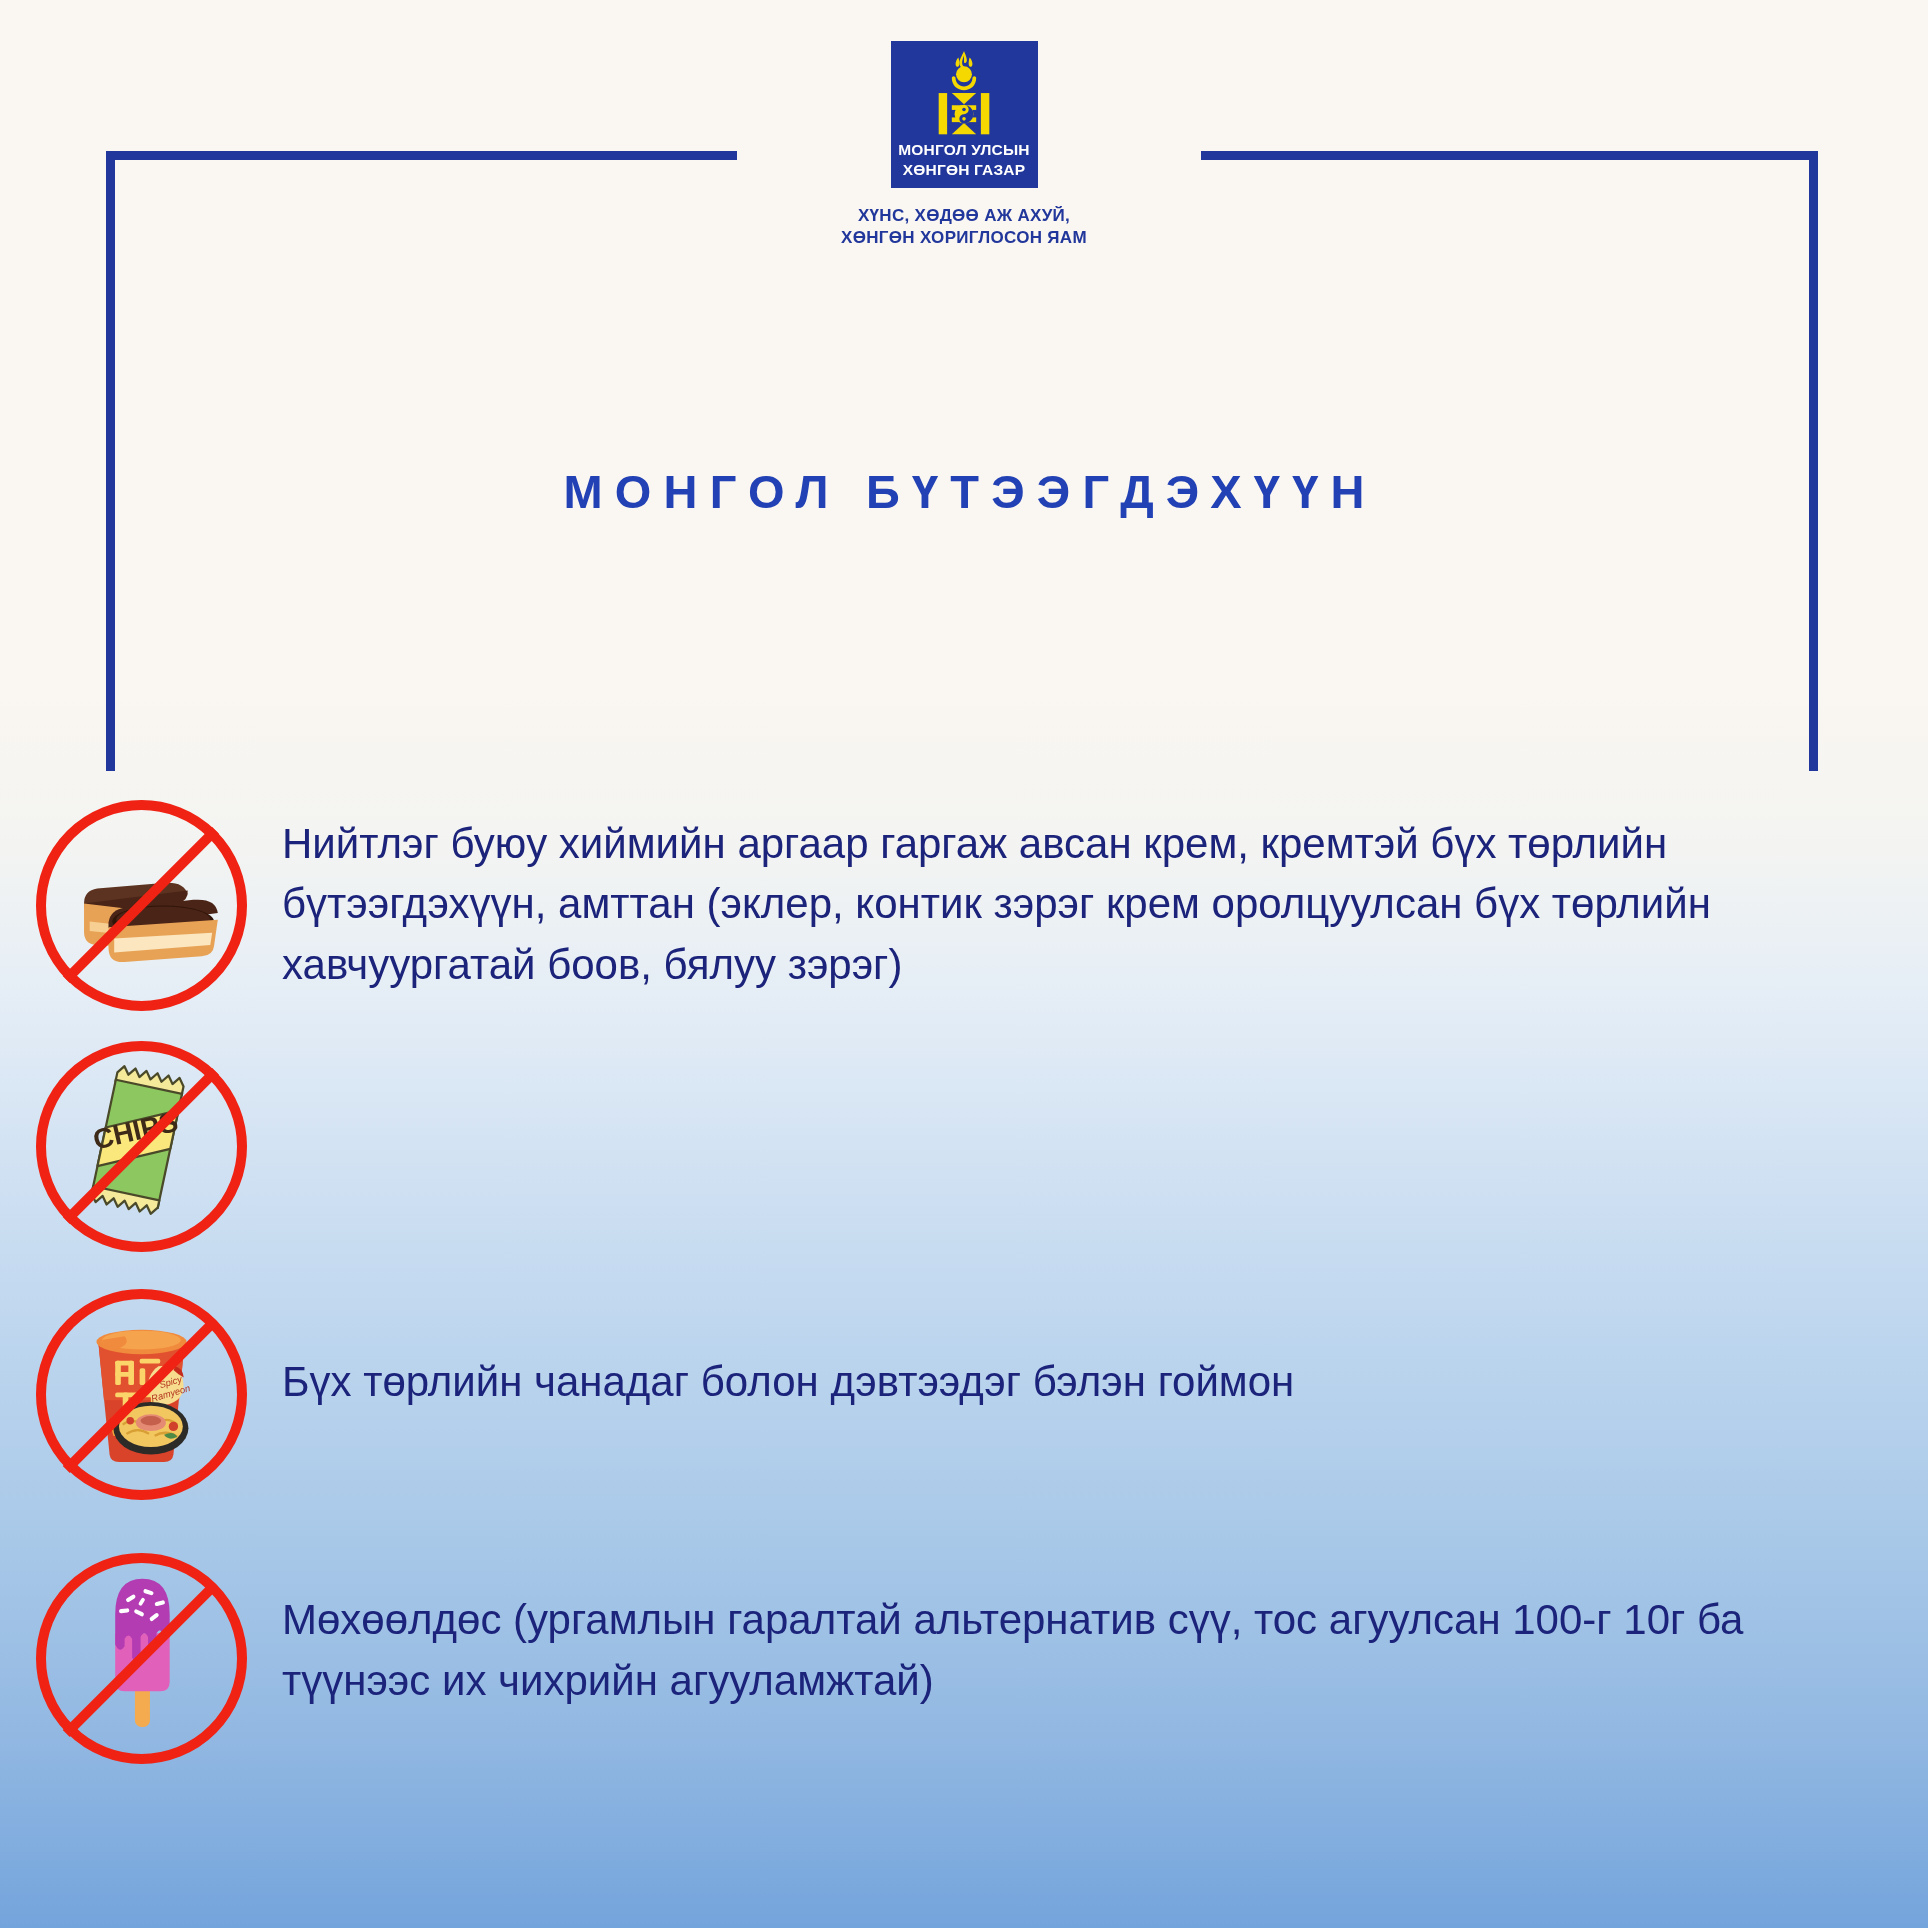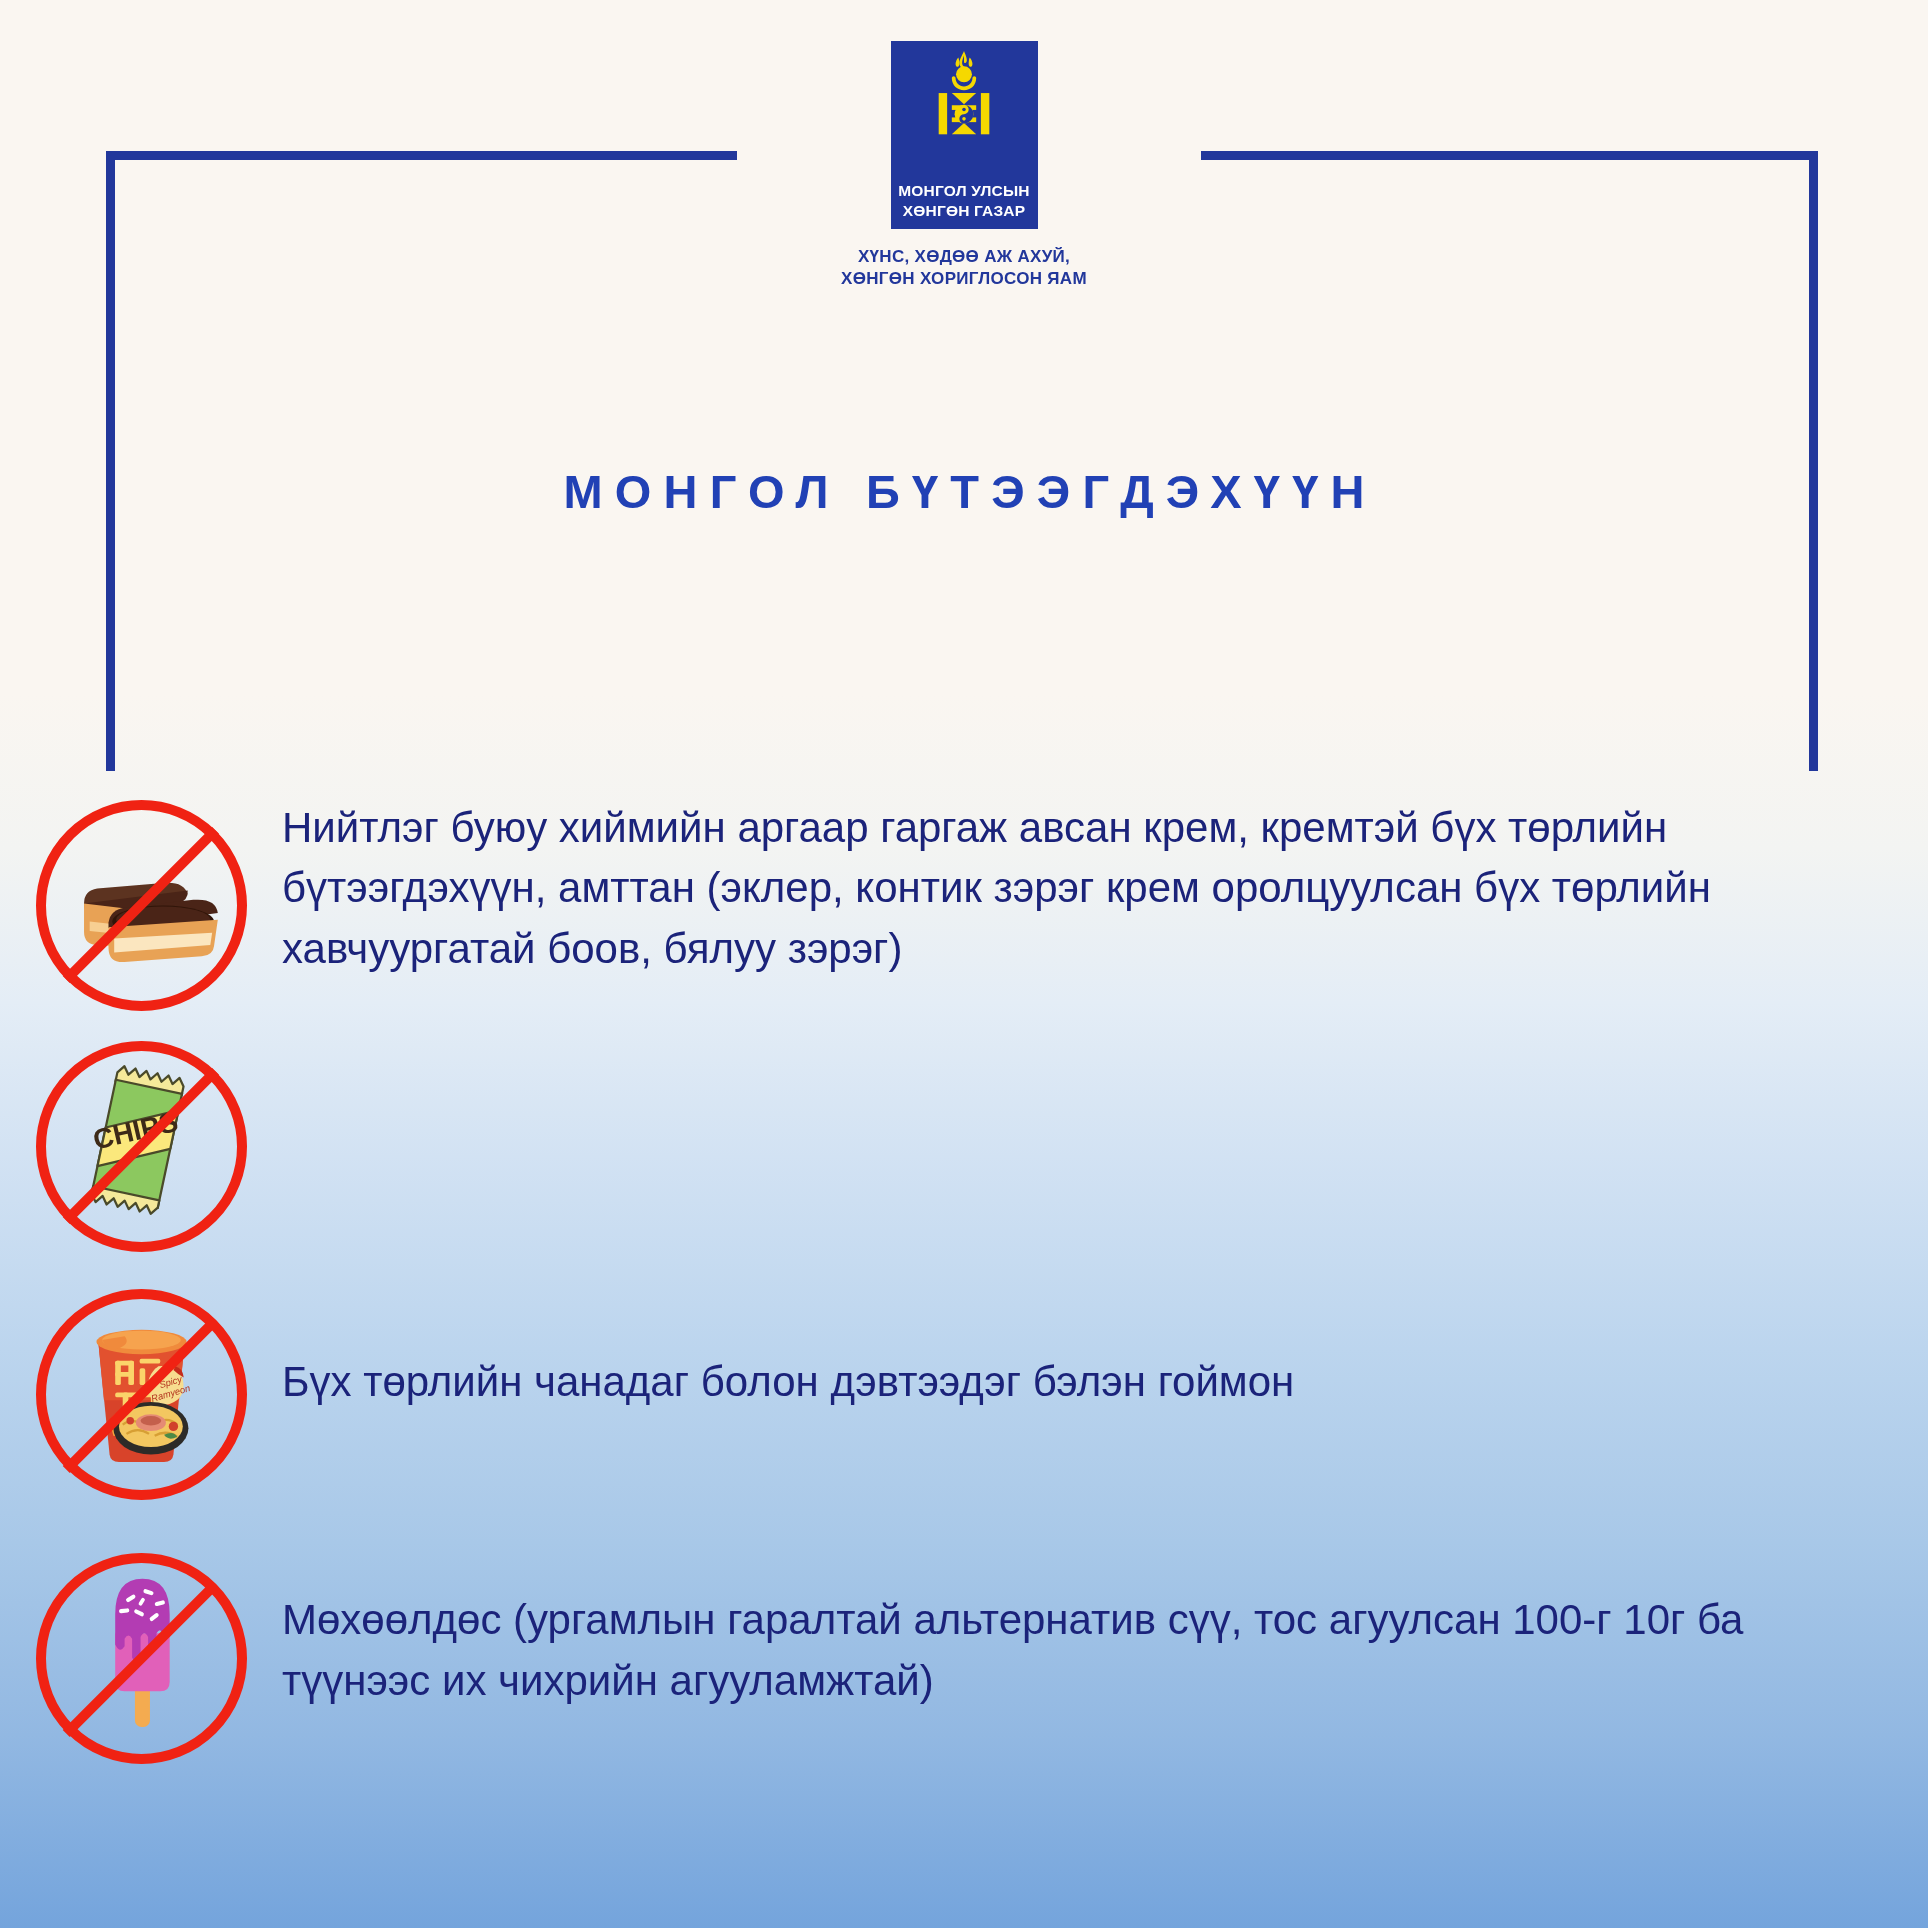--- a/index.html
+++ b/index.html
@@ -35,21 +35,21 @@
     top: 0;
     left: 0;
     width: 1928px;
     text-align: center;
     z-index: 5;
   }
   .logo-box {
     position: relative;
     display: inline-block;
     width: 147px;
-    height: 188px;
+    height: 147px;
     background: #22379b;
     margin-top: 41px;
     vertical-align: top;
   }
   .soyombo {
     position: absolute;
     top: 7.5px;
     left: 50%;
     transform: translateX(-50%);
     width: 87px;
@@ -168,21 +168,21 @@
     color: #1b237a;
     font-size: 42px;
     line-height: 1.44;
     padding-right: 169px;
     padding-top: 1.9px;
   }
   .item-text.single { padding-top: 66px; }
   .item-text.double { padding-top: 41px; }
 
   
-  .item.row-1 { margin-bottom: 26px; }
+  .item.row-1 { margin-bottom: 26px; align-items: center; }
   .item.row-2 { margin-bottom: 34px; }
   .item.row-3 { margin-bottom: 49px; }
 </style>
 </head>
 <body>
 
 <div id="poster">
 
   <div class="frame-line frame-top-left"></div>
   <div class="frame-line frame-top-right"></div>

